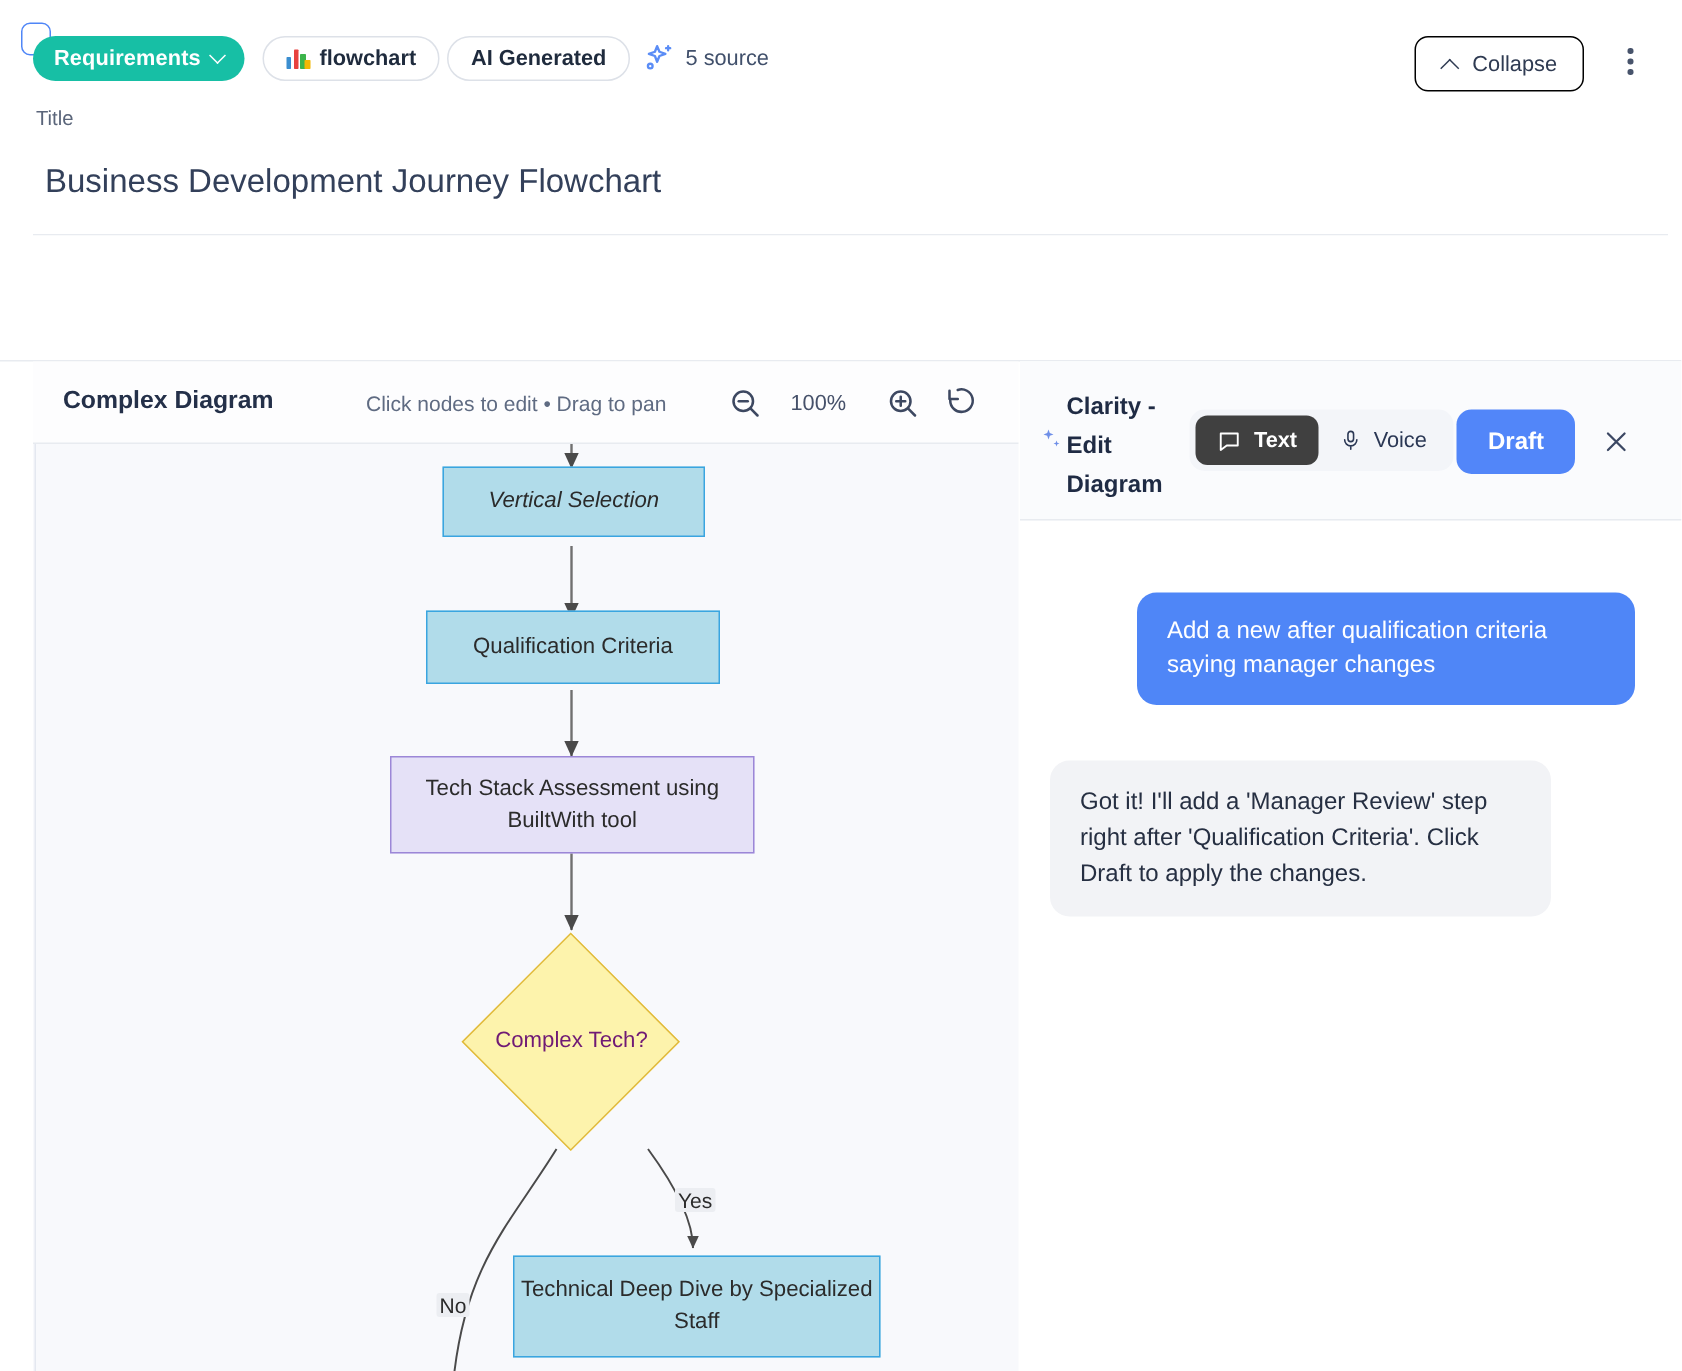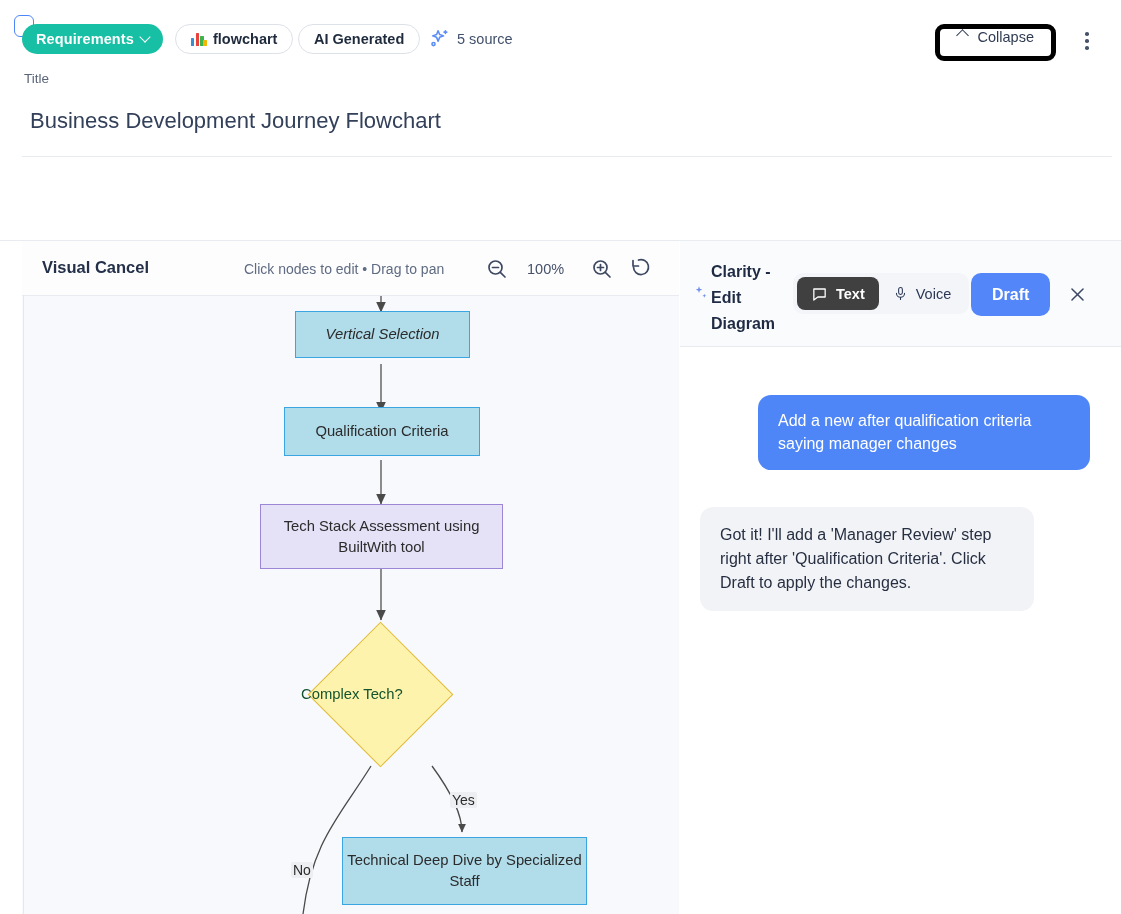--- a/index.html
+++ b/index.html
@@ -47,22 +47,22 @@
   .barchart-ico i:nth-child(3){ left:9.2px; height:10px; background:#3cb44b; }
   .barchart-ico i:nth-child(4){ left:12.4px;height:6px;  background:#f2b705; }
   .src {
     position:absolute; left:428px; top:24px; height:30px; display:flex;
     align-items:center; gap:7px; font-size:14.5px; color:#41506b;
   }
   .spark { width:22px; height:22px; color:#5b8df6; }
 
   .collapse-btn {
     position:absolute; right:65px; top:24px; height:37px;
-    border:5px solid #000000; border-radius:9px; background:#fff;
-    display:flex; align-items:flex-start; gap:9px; padding:0 17px;
+    border:1px solid #000000; border-radius:9px; background:#fff;
+    display:flex; align-items:center; gap:9px; padding:0 17px;
     font-size:14.5px; color:#2f3b52; font-weight:500;
   }
   .chev-u { width:12px; height:8px; position:relative; }
   .chev-u::before {
     content:""; position:absolute; left:1px; top:2px; width:8px; height:8px;
     border-left:1.7px solid #2f3b52; border-top:1.7px solid #2f3b52;
     transform: rotate(45deg);
   }
   .kebab { position:absolute; right:23px; top:30px; width:22px; height:24px; }
   .kebab span {
@@ -144,21 +144,21 @@
     position:absolute; display:flex; align-items:center; justify-content:center;
     text-align:center; font-size:14.8px; color:#2b2b2b; line-height:1.42;
   }
   .node.blue   { background:#b1dcea; border:1.6px solid #3aa5e0; }
   .node.purple { background:#e5e1f7; border:1.6px solid #9c87d7; }
   .diamond {
     position:absolute; background:#fdf3ac; border:1.6px solid #e0b93a;
     transform: rotate(45deg);
   }
   .diamond-lbl {
-    position:absolute; font-size:14.8px; color:#14532d; 
+    position:absolute; font-size:14.8px; color:#701a75; text-align:center;
     width:160px;
   }
   .edge-lbl {
     position:absolute; font-size:14px; color:#2b2b2b; background:#eceef2;
     padding:0 2px; border-radius:2px;
   }
   svg.edges { position:absolute; left:0; top:0; width:657px; height:618px; }
 
   
   .panel { position:absolute; left:680px; top:241px; width:441px; height:673px; background:#fff; }
@@ -300,21 +300,21 @@
     <div class="cancel-btn">
       <svg class="x-ico" viewBox="0 0 24 24" fill="none" stroke="currentColor" stroke-width="2" stroke-linecap="round">
         <path d="M5 5l14 14M19 5L5 19"></path>
       </svg>
       <span>Cancel</span>
     </div>
   </div>
   <div class="rule2"></div>
 
   <div class="dg-head">
-    <div class="dg-title">Visual Cancel</div>
+    <div class="dg-title">Complex Diagram</div>
     <div class="dg-hint">Click nodes to edit • Drag to pan</div>
 
     <svg class="zoom-ctl zc-out" viewBox="0 0 24 24" fill="none" stroke="currentColor" stroke-width="1.7" stroke-linecap="round">
       <circle cx="10.5" cy="10.5" r="6.5"></circle>
         <path d="M15.3 15.3L20 20"></path>
         <path d="M7.5 10.5h6"></path>
     </svg>
     <div class="zoom-val">100%</div>
     <svg class="zoom-ctl zc-in" viewBox="0 0 24 24" fill="none" stroke="currentColor" stroke-width="1.7" stroke-linecap="round">
       <circle cx="10.5" cy="10.5" r="6.5"></circle>

